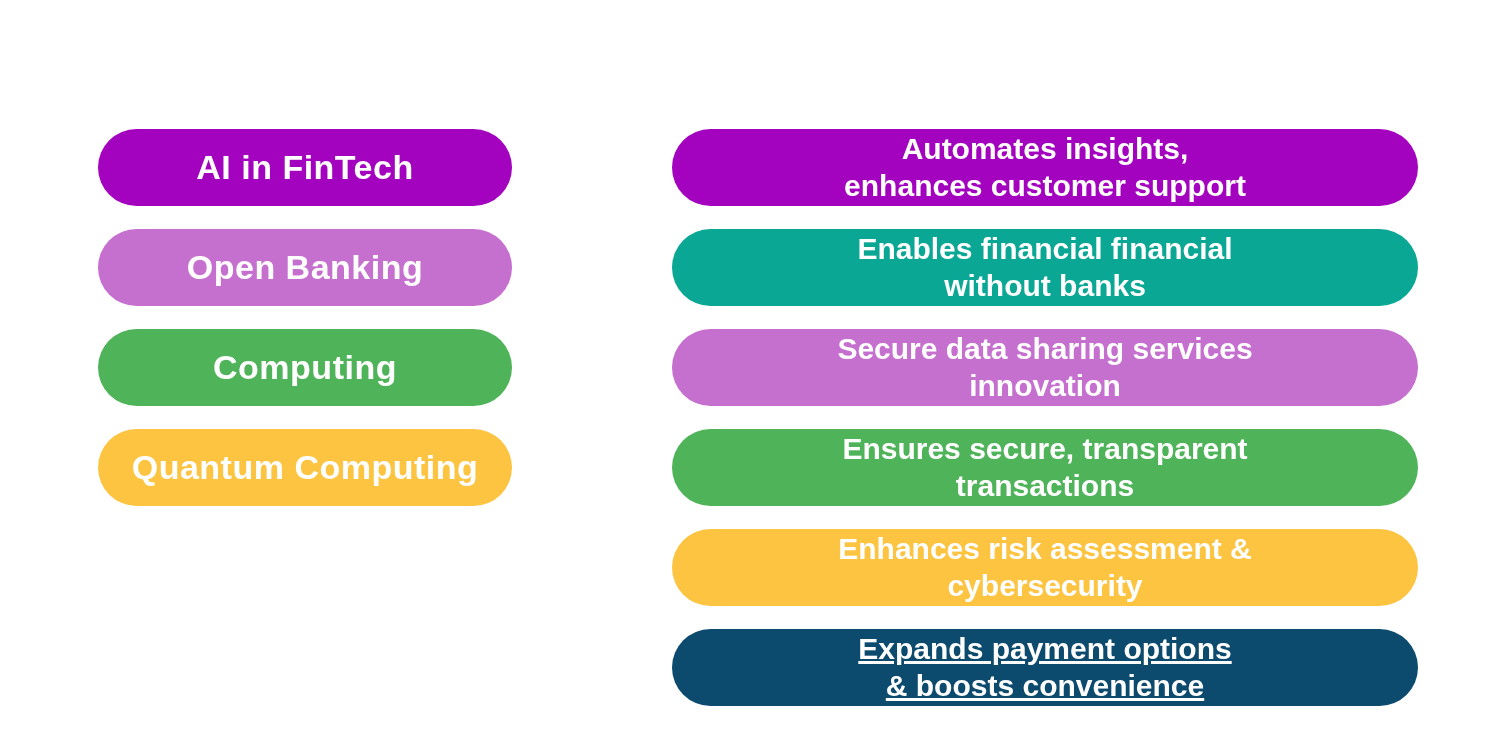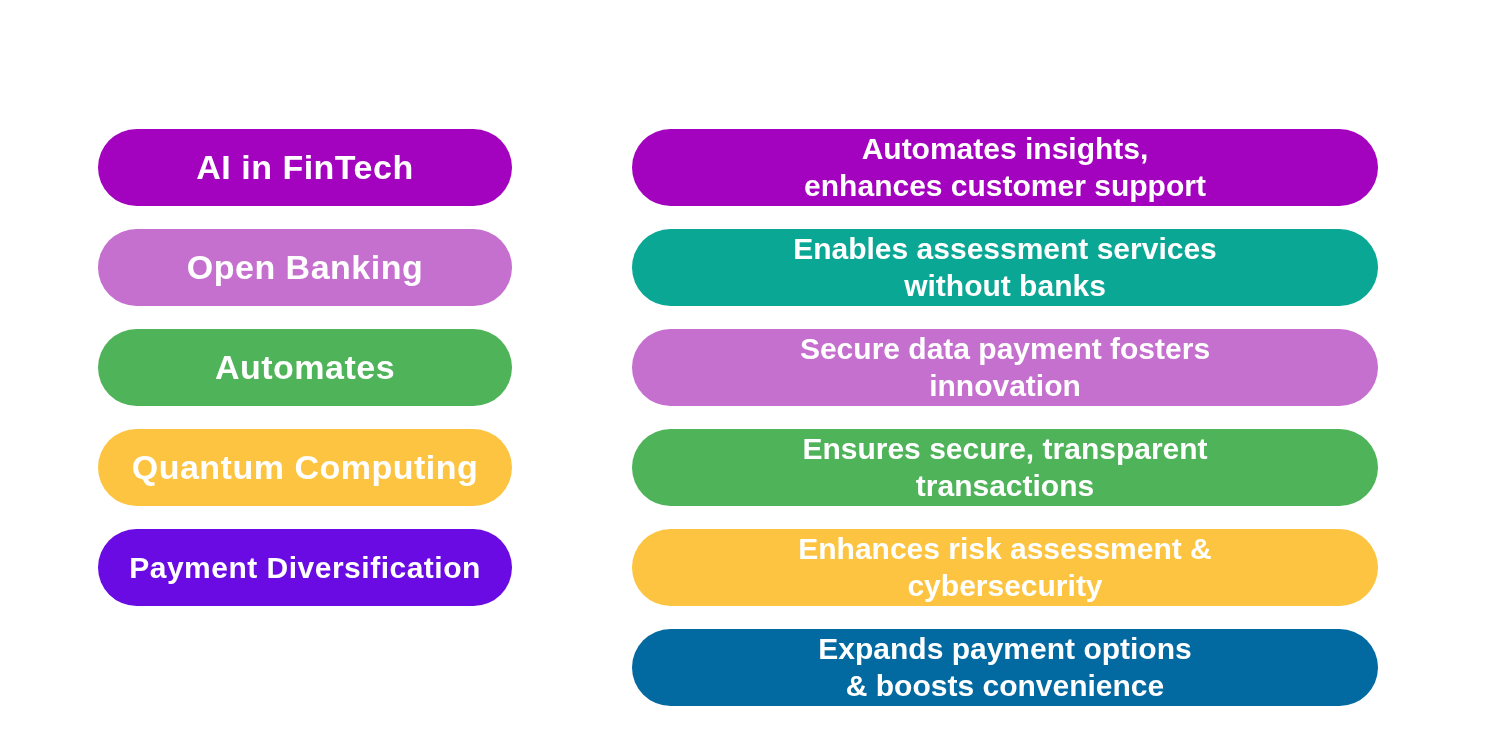--- a/index.html
+++ b/index.html
@@ -21,21 +21,21 @@
     display: flex;
     flex-direction: column;
     gap: 23px;
     margin-top: 46px;
   }
   .col-topics {
     left: 98px;
     width: 414px;
   }
   .col-descriptions {
-    left: 632px;
+    left: 672px;
     width: 746px;
   }
   .pill {
     height: 77px;
     border-radius: 39px;
     display: flex;
     align-items: center;
     justify-content: center;
     color: #ffffff;
     font-weight: bold;
@@ -63,50 +63,47 @@
 <div class="canvas">
 
   <div class="col col-topics">
     <div class="pill" style="background-color: rgb(163, 3, 190);">
       <span class="topic-label">AI in FinTech</span>
     </div>
     <div class="pill" style="background-color: rgb(197, 111, 206);">
       <span class="topic-label">Open Banking</span>
     </div>
     <div class="pill" style="background-color: rgb(79, 179, 90);">
-      <span class="topic-label">Automates</span>
+      <span class="topic-label">Computing</span>
     </div>
     <div class="pill" style="background-color: rgb(252, 196, 64); text-align: center;">
       <span class="topic-label">Quantum Computing</span>
-    </div>
-    <div class="pill" style="background-color: rgb(107, 11, 227);">
-      <span class="topic-label small">Payment Diversification</span>
     </div>
   </div>
 
   <div class="col col-descriptions">
     <div class="pill" style="background-color: rgb(163, 3, 190);">
       <span class="desc-label">Automates insights,
 enhances customer support</span>
     </div>
     <div class="pill" style="background-color: rgb(9, 167, 148);">
-      <span class="desc-label">Enables assessment services
+      <span class="desc-label">Enables financial financial
 without banks</span>
     </div>
     <div class="pill" style="background-color: rgb(197, 111, 206);">
-      <span class="desc-label">Secure data payment fosters
+      <span class="desc-label">Secure data sharing services
 innovation</span>
     </div>
     <div class="pill" style="background-color: rgb(79, 179, 90);">
       <span class="desc-label">Ensures secure, transparent
 transactions</span>
     </div>
     <div class="pill" style="background-color: rgb(252, 196, 64); justify-content: center;">
       <span class="desc-label">Enhances risk assessment &amp;
 cybersecurity</span>
     </div>
-    <div class="pill" style="background-color: #0369a1;">
+    <div class="pill" style="background-color: #0c4a6e; text-decoration: underline;">
       <span class="desc-label">Expands payment options
 &amp; boosts convenience</span>
     </div>
   </div>
 
 </div>
 
 </body></html>

